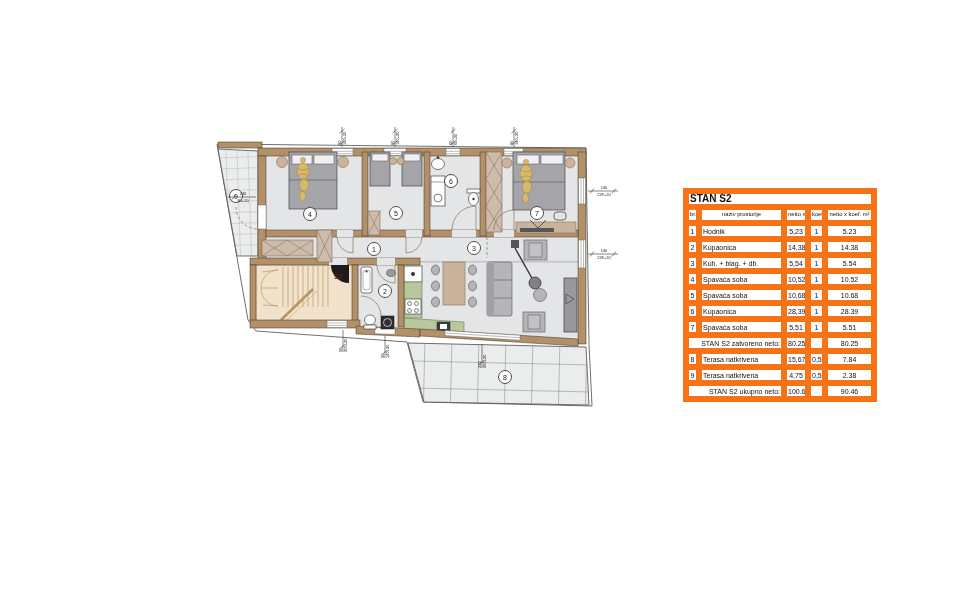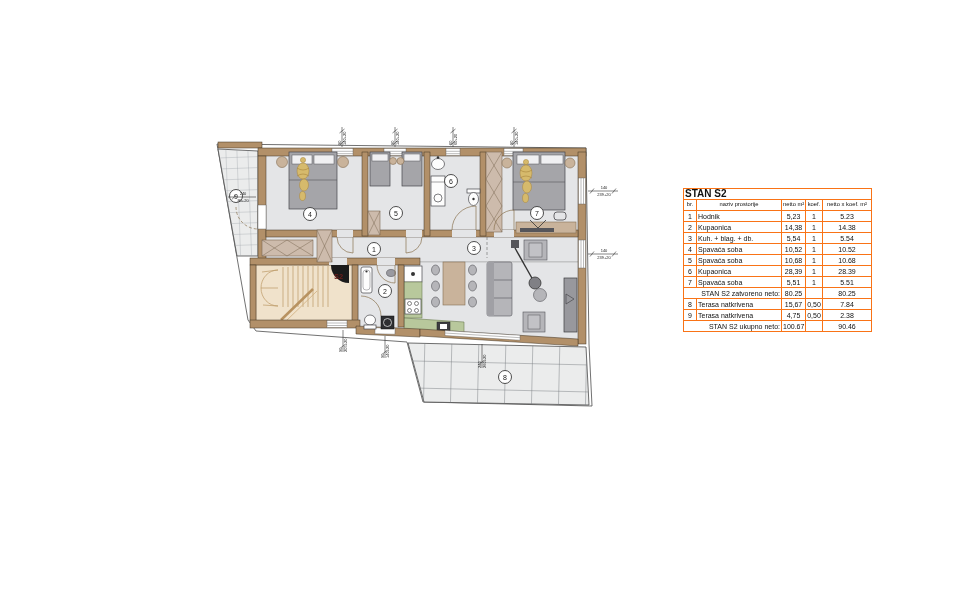--- a/index.html
+++ b/index.html
@@ -30,21 +30,21 @@
   .mtxt{font-size:7px;fill:#222;text-anchor:middle;}
   .dim{stroke:#333;stroke-width:.6;}
   .dimtxt{font-size:4px;fill:#222;}
   .dimtxtc{font-size:4px;fill:#222;text-anchor:middle;}
   .outline{fill:none;stroke:#4d4d4d;stroke-width:.8;}
   .s2txt{font-size:7.5px;font-weight:bold;fill:#6e1d1a;}
 
   table.area-table{position:absolute;left:683px;top:188px;width:188px;
       border-collapse:collapse;table-layout:fixed;color:#111;
       font-size:7px;line-height:1;}
-  table.area-table td{border:1px solid #f97316;padding:0 1px;height:10px;
+  table.area-table td{border:6px solid #f97316;padding:0 1px;height:10px;
       overflow:hidden;white-space:nowrap;}
   td.tt{font-size:10px;font-weight:bold;height:13px;padding-left:2px;}
   td.hd{font-size:5.8px;text-align:center;}
   td.c{text-align:center;}
   td.l{text-align:left;padding-left:2px;}
   td.r{text-align:right;padding-right:2px;}
 </style>
 </head>
 <body>
 

